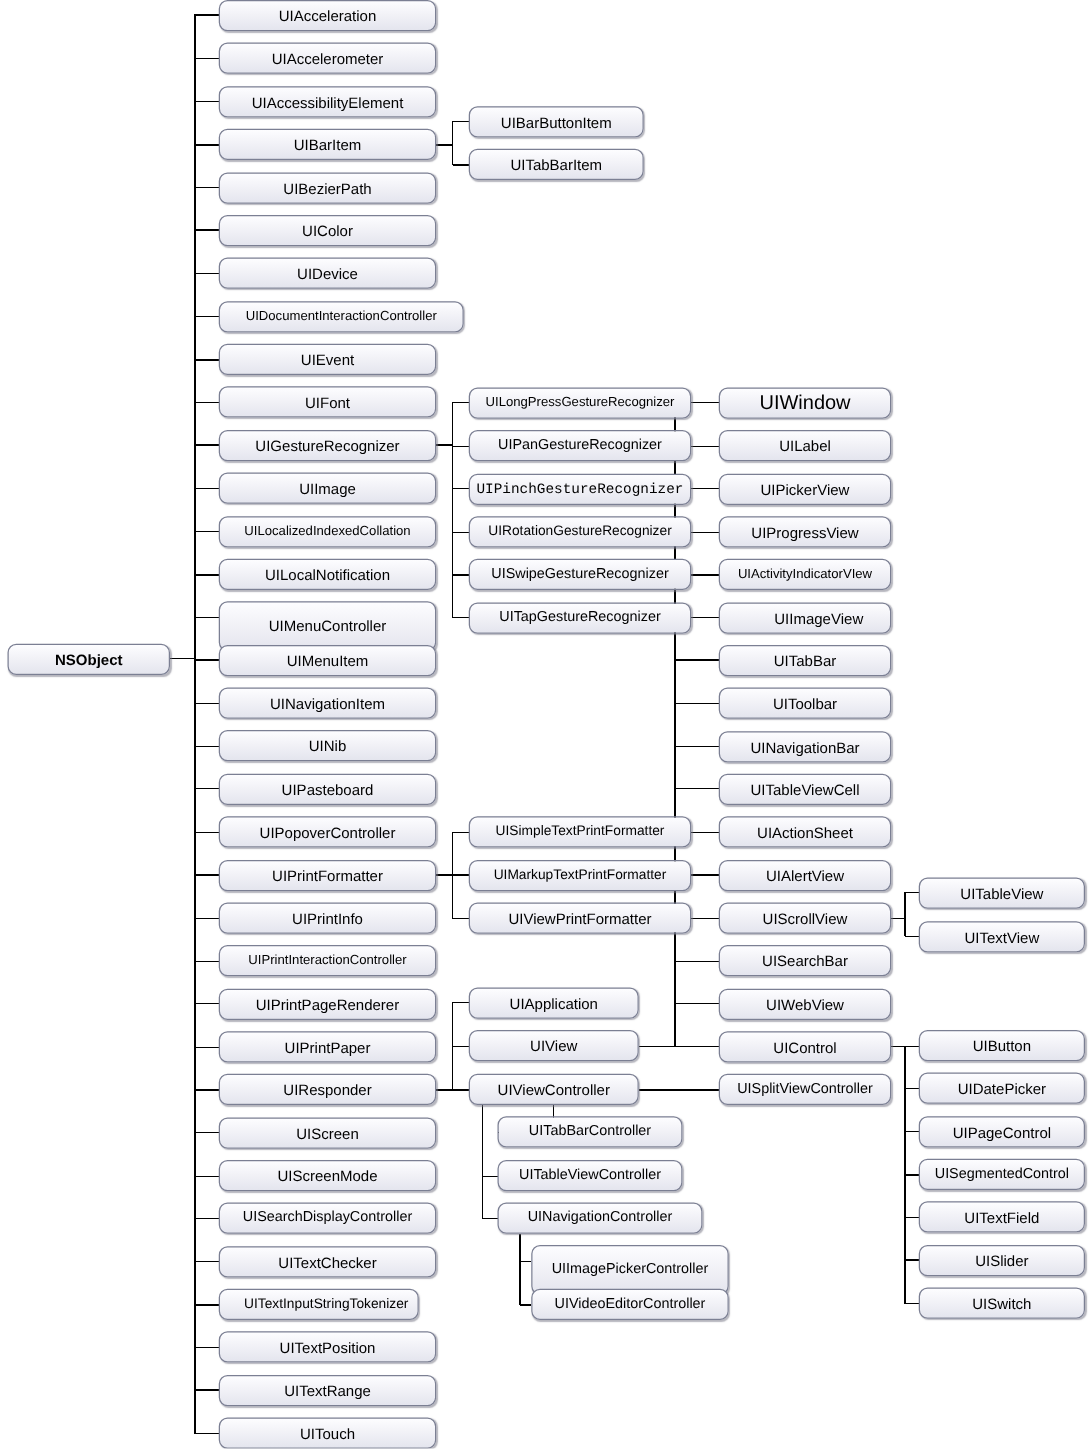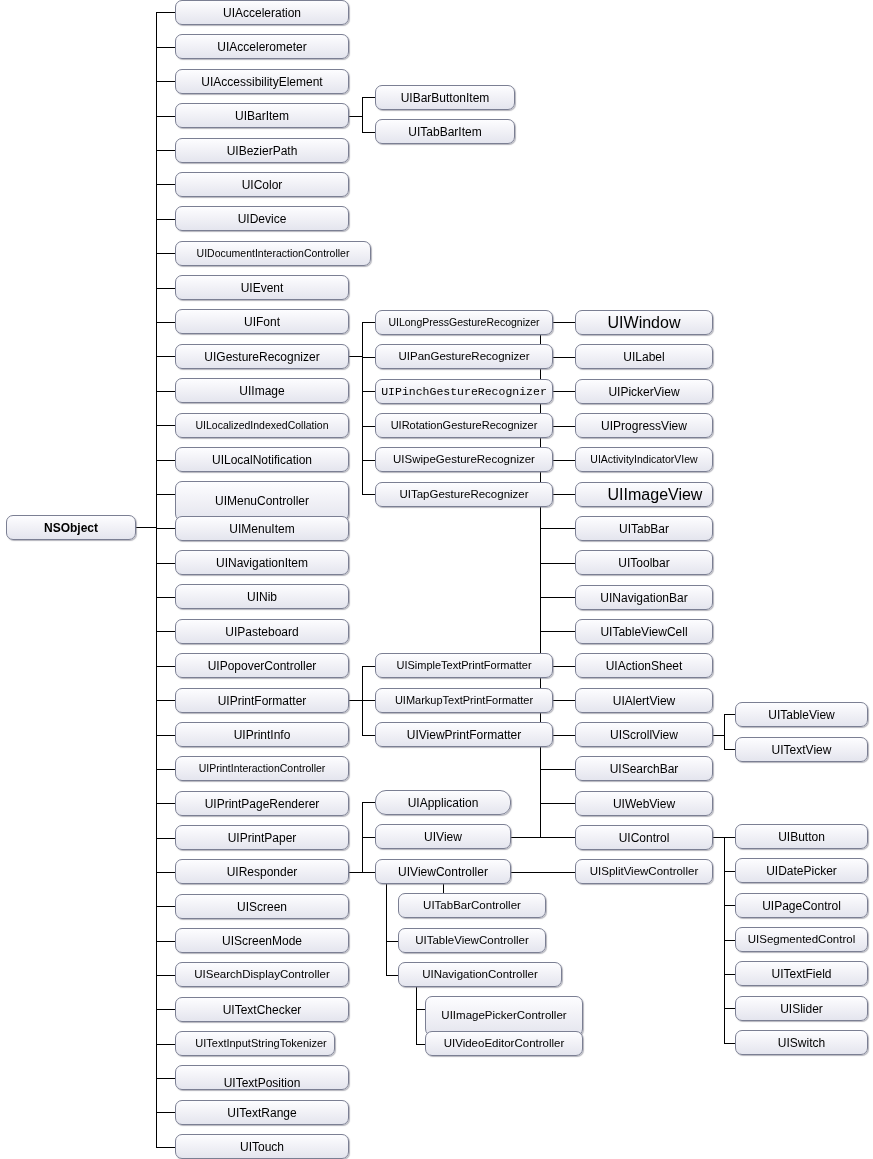--- a/index.html
+++ b/index.html
@@ -230,21 +230,21 @@
       </div>
       <div class="node" style="left: 175px; top: 962px; width: 174px; height: 25px;">
         <span style="font-size: 11.5px;">UISearchDisplayController</span>
       </div>
       <div class="node" style="left: 175px; top: 997px; width: 174px; height: 25px;">
         <span style="font-size: 12px;">UITextChecker</span>
       </div>
       <div class="node" style="left: 175px; top: 1031px; width: 160px; height: 25px; padding-left: 12px;">
         <span style="font-size: 11px;">UITextInputStringTokenizer</span>
       </div>
-      <div class="node" style="left: 175px; top: 1065px; width: 174px; height: 25px; align-items: flex-end;">
+      <div class="node" style="left: 175px; top: 1065px; width: 174px; height: 25px;">
         <span style="font-size: 12px;">UITextPosition</span>
       </div>
       <div class="node" style="left: 175px; top: 1100px; width: 174px; height: 25px;">
         <span style="font-size: 12px;">UITextRange</span>
       </div>
       <div class="node" style="left: 175px; top: 1134px; width: 174px; height: 25px;">
         <span style="font-size: 12px;">UITouch</span>
       </div>
       <div class="node" style="left: 375px; top: 85px; width: 140px; height: 25px;">
         <span style="font-size: 12px;">UIBarButtonItem</span>
@@ -272,21 +272,21 @@
       </div>
       <div class="node" style="left: 375px; top: 653px; width: 178px; height: 25px;">
         <span style="font-size: 11px;">UISimpleTextPrintFormatter</span>
       </div>
       <div class="node" style="left: 375px; top: 688px; width: 178px; height: 25px;">
         <span style="font-size: 11px;">UIMarkupTextPrintFormatter</span>
       </div>
       <div class="node" style="left: 375px; top: 722px; width: 178px; height: 25px;">
         <span style="font-size: 12px;">UIViewPrintFormatter</span>
       </div>
-      <div class="node" style="left: 375px; top: 790px; width: 136px; height: 25px; border-radius: 11px;">
+      <div class="node" style="left: 375px; top: 790px; width: 136px; height: 25px;">
         <span style="font-size: 12px;">UIApplication</span>
       </div>
       <div class="node" style="left: 375px; top: 824px; width: 136px; height: 25px;">
         <span style="font-size: 12px;">UIView</span>
       </div>
       <div class="node" style="left: 375px; top: 859px; width: 136px; height: 25px;">
         <span style="font-size: 12px;">UIViewController</span>
       </div>
       <div class="node" style="left: 398px; top: 893px; width: 148px; height: 25px;">
         <span style="font-size: 11.5px;">UITabBarController</span>
@@ -312,21 +312,21 @@
       <div class="node" style="left: 575px; top: 379px; width: 138px; height: 25px;">
         <span style="font-size: 12px;">UIPickerView</span>
       </div>
       <div class="node" style="left: 575px; top: 413px; width: 138px; height: 25px;">
         <span style="font-size: 12px;">UIProgressView</span>
       </div>
       <div class="node" style="left: 575px; top: 447px; width: 138px; height: 25px;">
         <span style="font-size: 10.5px;">UIActivityIndicatorVIew</span>
       </div>
       <div class="node" style="left: 575px; top: 482px; width: 138px; height: 25px;">
-        <span style="font-size: 16px; margin-left: 22px;">UIImageView</span>
+        <span style="font-size: 12px; margin-left: 22px;">UIImageView</span>
       </div>
       <div class="node" style="left: 575px; top: 516px; width: 138px; height: 25px;">
         <span style="font-size: 12px;">UITabBar</span>
       </div>
       <div class="node" style="left: 575px; top: 550px; width: 138px; height: 25px;">
         <span style="font-size: 12px;">UIToolbar</span>
       </div>
       <div class="node" style="left: 575px; top: 585px; width: 138px; height: 25px;">
         <span style="font-size: 12px;">UINavigationBar</span>
       </div>

